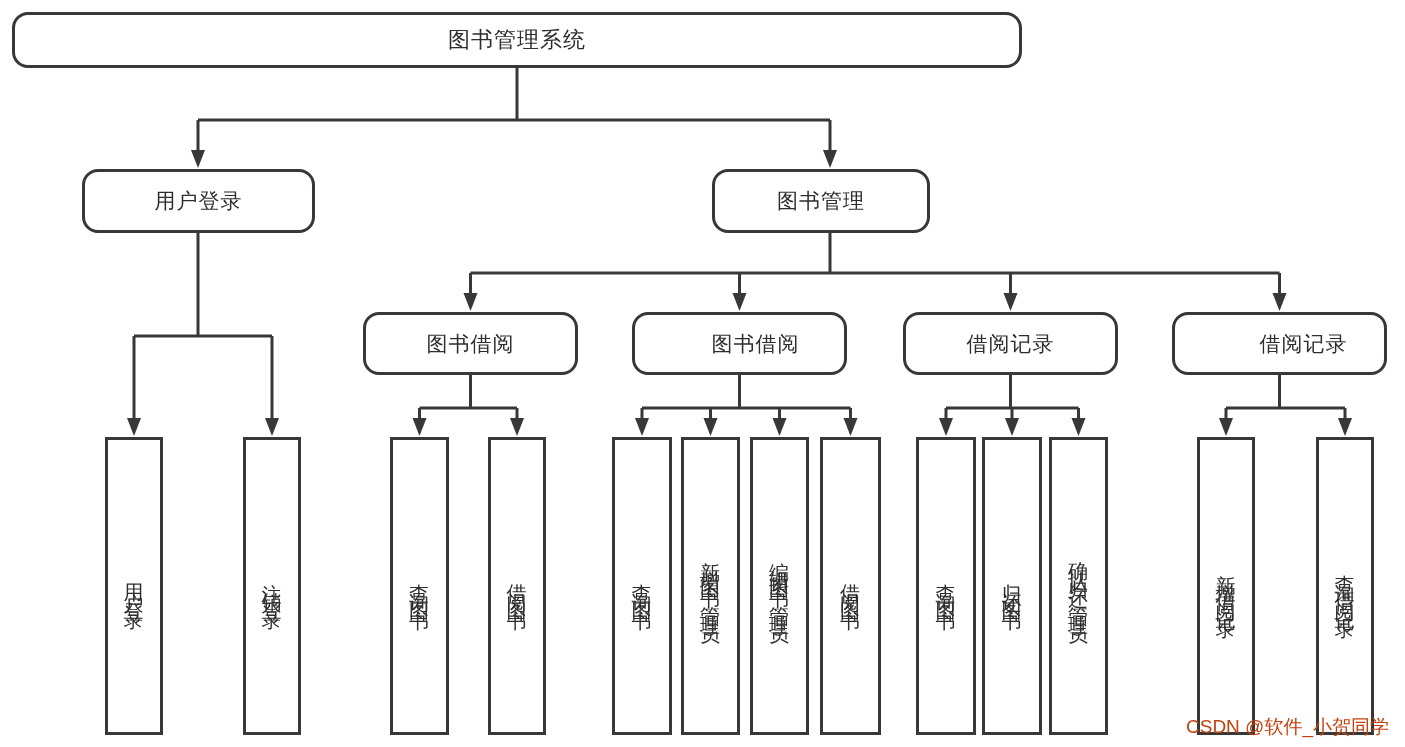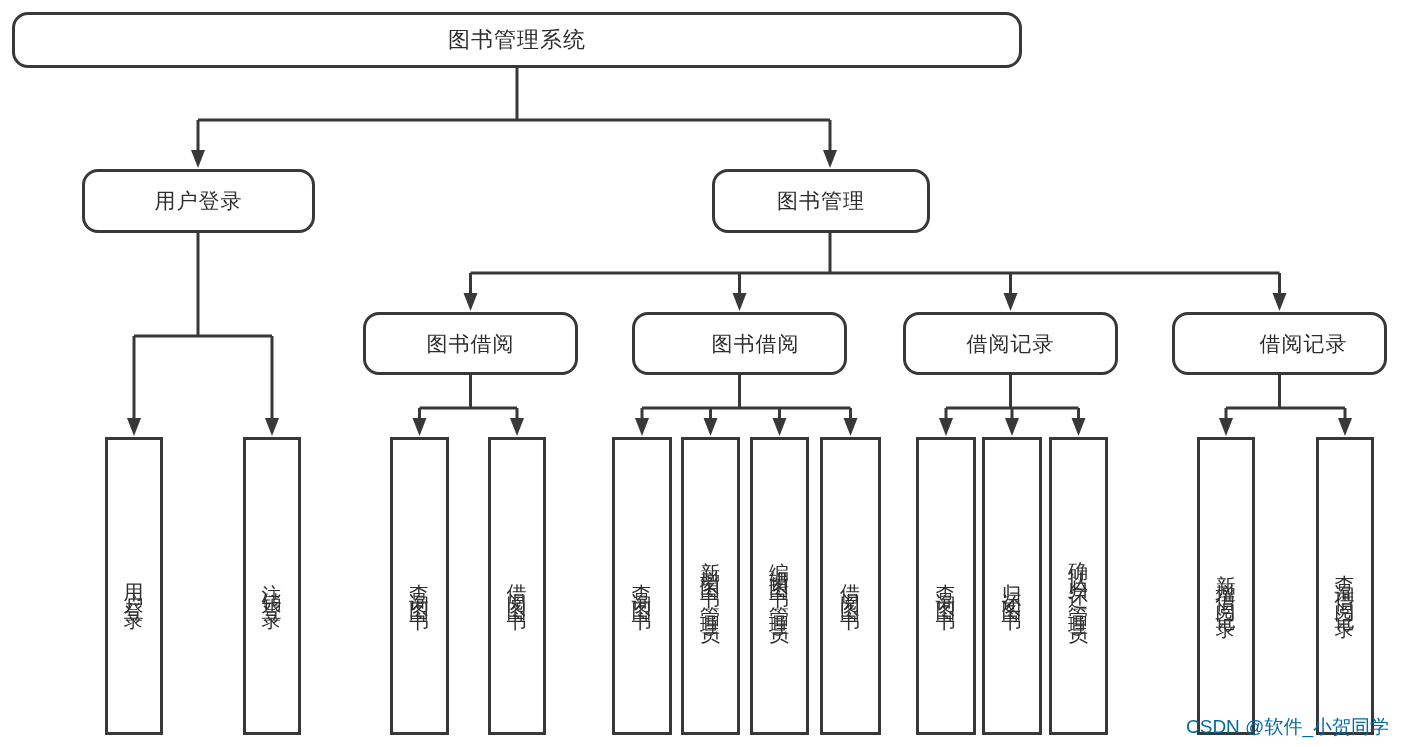--- a/index.html
+++ b/index.html
@@ -30,21 +30,21 @@
     text-orientation:mixed;
     font-size:20px;
     letter-spacing:9px;
     line-height:1;
     white-space:nowrap;
   }
   .wm{
     position:absolute;
     left:1186px;top:714px;
     font-size:19px;
-    color:#0369a1;
+    color:#c2410c;
     white-space:nowrap;
     z-index:5;
   }
   .lvl2{top:169px;height:64px;}
   .lvl3{top:312px;width:215px;height:63px;}
   .leaf{top:437px;height:298px;}
 </style>
 </head>
 <body>
 

